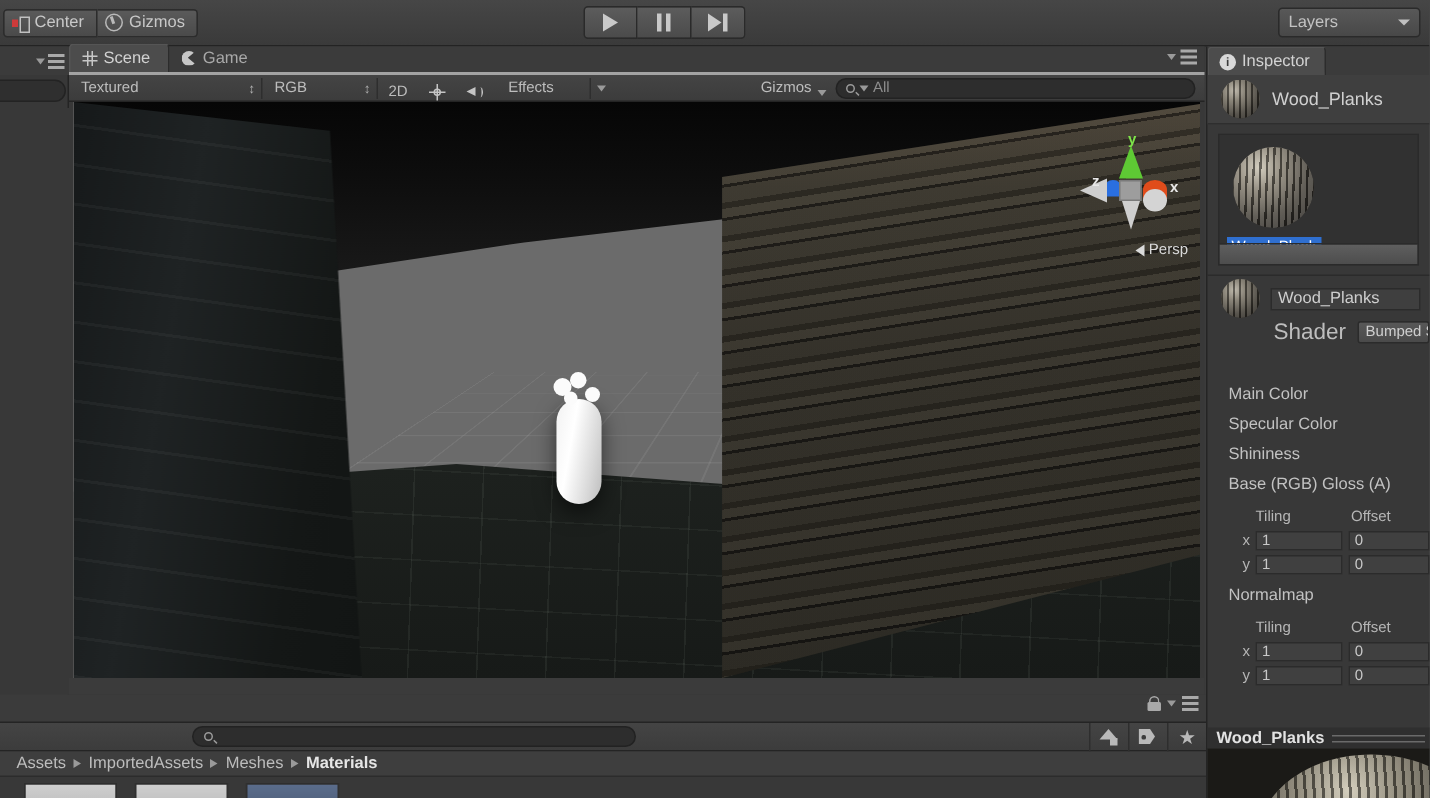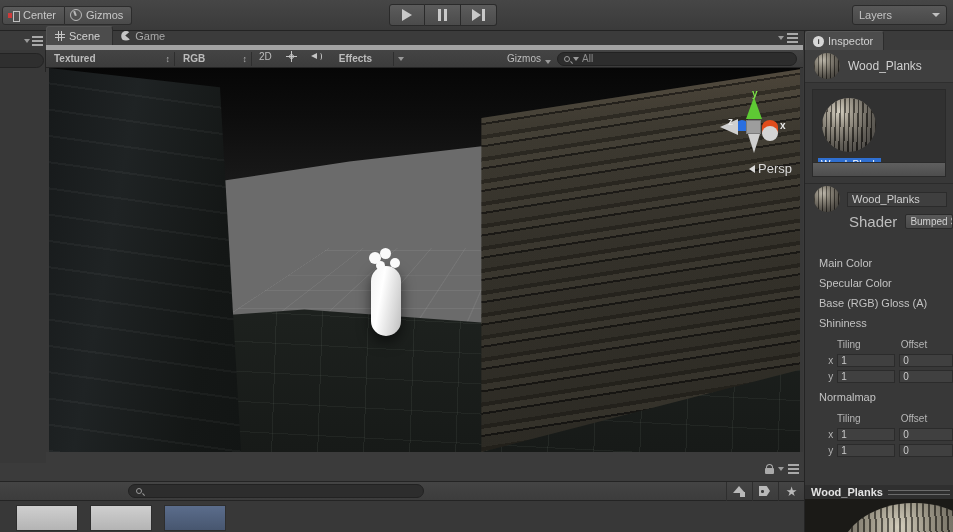--- a/index.html
+++ b/index.html
@@ -91,21 +91,21 @@
   }
   .ls-body { position:absolute; left:0; top:41px; width:46px; bottom:0; background:#383838; }
 
   
   .scene-panel {
     position: absolute; left: 46px; top: 31px; width: 757px; height: 432px;
     background: #383838;
   }
   .tabrow {
     position: absolute; left:0; top:0; width: 757px; height: 19px;
-    background: #3b3b3b; border-bottom: 5px solid #a3a3a3;
+    background: #3b3b3b; border-bottom: 2px solid #a3a3a3;
     display: flex; align-items: flex-end;
   }
   .tab {
     height: 19px; display:flex; align-items:center; gap:4px; padding: 0 12px 0 8px;
     font-size: 11px; color: #a8a8a8;
   }
   .tab.active {
     background: #4c4c4c; color: #d2d2d2;
     border-radius: 3px 3px 0 0;
     border-top:1px solid #555; border-left:1px solid #555; border-right:1px solid #2c2c2c;
@@ -123,24 +123,24 @@
   .tabrow-right {
     position:absolute; right:5px; top:2px; display:flex; align-items:center; gap:3px;
   }
 
   .scene-toolbar {
     position: absolute; left:0; top:19px; width:757px; height:18px;
     background: linear-gradient(#444444, #3c3c3c);
     border-bottom: 1px solid #242424;
     display:flex; align-items:center; font-size:10px; color:#bdbdbd;
   }
-  .st-dd { height:16px; display:flex; align-items:center; padding:0 4px 0 8px;font-weight:bold; }
+  .st-dd { height:16px; display:flex; align-items:center; padding:0 4px 0 8px; }
   .st-dd .upd { margin-left:auto; padding-left:18px; color:#b0b0b0; font-size:9px; line-height:8px; }
   .st-sep { width:1px; height:14px; background:#2e2e2e; }
-  .st-btn { padding:0 7px; height:16px; display:flex;align-items:flex-start; }
+  .st-btn { padding:0 7px; height:16px; display:flex;align-items:flex-end; }
   .sun {
     position:relative; width:11px;height:11px;
   }
   .sun .c { position:absolute; left:3px; top:3px; width:5px;height:5px;border-radius:50%;border:1px solid #c5c5c5; }
   .sun .r { position:absolute; left:5px; top:0; width:1px; height:11px; background:#c5c5c5; }
   .sun .r2 { position:absolute; left:0; top:5px; width:11px; height:1px; background:#c5c5c5; }
   .spk { position:relative; width:13px; height:11px; }
   .spk .body { position:absolute; left:0; top:2px; width:0;height:0;
      border-top:3.5px solid transparent;border-bottom:3.5px solid transparent;border-right:6px solid #c5c5c5; }
   .spk .w1 { position:absolute; left:7px; top:2px; width:4px;height:7px;border-right:1.5px solid #c5c5c5;border-radius:0 50% 50% 0; }
@@ -225,21 +225,21 @@
   .gz-zcone { left:2px; top:27px; border-top:8px solid transparent; border-bottom:8px solid transparent; border-right:18px solid #cfcfcf; }
   .gz-ball { position:absolute; border-radius:50%; }
   .gz-x { left:44px; top:28px; width:16px; height:13px; background:#e04c1b; border-radius:50% 50% 0 0; }
   .gz-xs { left:44px; top:34px; width:16px; height:15px; background:#d4d4d4; }
   .gz-z { left:18px; top:28px; width:12px; height:11px; background:#2a6fe0; border-radius:50% 50% 0 0;}
   .gz-lbl { position:absolute; font-size:10px; font-weight:bold; }
   .gz-lbl.ly { left:34px; top:-4px; color:#7ee34a; }
   .gz-lbl.lx { left:62px; top:28px; color:#e8e8e8; }
   .gz-lbl.lz { left:10px; top:24px; color:#e8e8e8; }
   .persp {
-    position:absolute; right:8px; top:93px; font-size:13px; color:#dadada;
+    position:absolute; right:8px; top:93px; font-size:10px; color:#dadada;
     display:flex; align-items:center; gap:3px;
   }
   .persp .lt { width:0;height:0;border-top:4px solid transparent;border-bottom:4px solid transparent;border-right:6px solid #dadada; }
 
   .vp-statusbar {
     position:absolute; left:0; bottom:0; width:757px; height:11px;
     background:#3b3b3b;
   }
 
   
@@ -591,24 +591,24 @@
     </div>
 
     <div class="prop-list">
       <div class="prop-row">
         <span>Main Color</span>
       </div>
       <div class="prop-row">
         <span>Specular Color</span>
       </div>
       <div class="prop-row">
+        <span>Shininess</span>
+      </div>
+      <div class="prop-row">
         <span>Base (RGB) Gloss (A)</span>
-      </div>
-      <div class="prop-row">
-        <span>Shininess</span>
       </div>
     </div>
 
     <div class="uv-block">
       <div class="uv-head">
         <span class="h1">Tiling</span>
         <span class="h2">Offset</span>
       </div>
       <div class="uv-row">
         <span class="uv-ax">x</span>
@@ -685,20 +685,29 @@
               <span class="bd"></span>
               <span class="dot"></span>
             </span>
         </div>
         <div class="proj-tb-btn">
           <span class="star">★</span>
         </div>
       </div>
     </div>
 
+    <div class="breadcrumb">
+      <span>Assets</span>
+      <span class="bc-arrow"></span>
+      <span>ImportedAssets</span>
+      <span class="bc-arrow"></span>
+      <span>Meshes</span>
+      <span class="bc-arrow"></span>
+      <span class="cur">Materials</span>
+    </div>
 
     <div class="asset-grid">
       <div class="asset-thumb"></div>
       <div class="asset-thumb"></div>
       <div class="asset-thumb sel"></div>
     </div>
   </div>
 
 </div>
 

